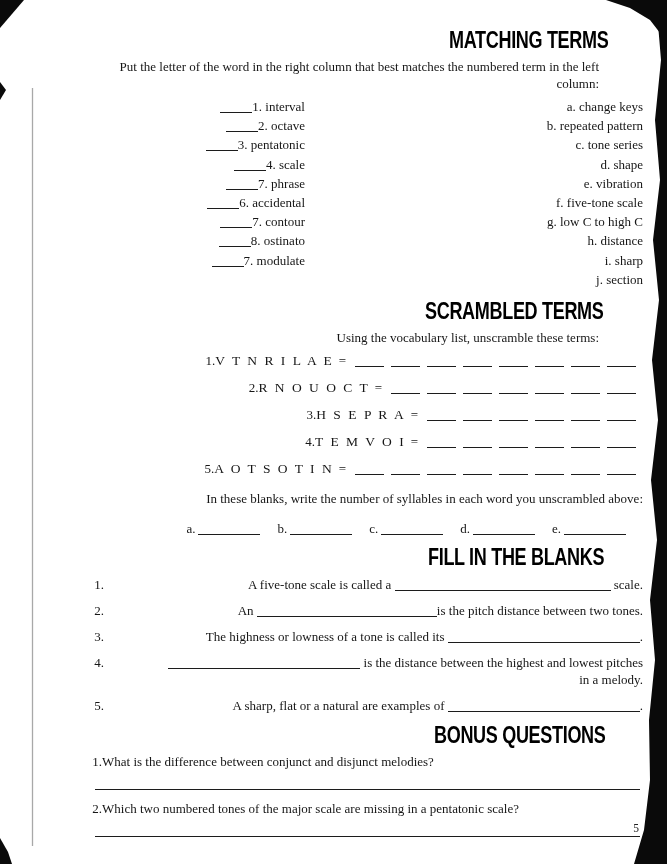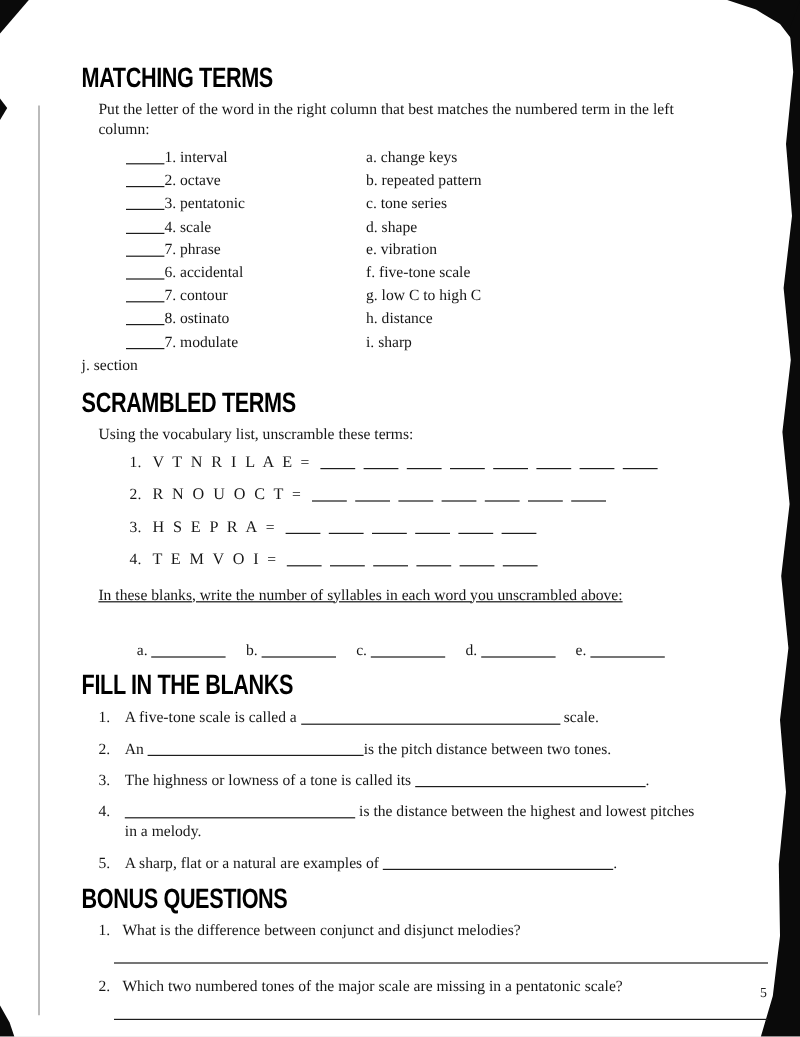--- a/index.html
+++ b/index.html
@@ -4,21 +4,21 @@
 <style>
   * { margin:0; padding:0; box-sizing:border-box; }
   html,body { background:#d8d8d8; }
   .page {
     position:relative; width:667px; height:864px; margin:0 auto;
     background:#ffffff; overflow:hidden;
     font-family:"Liberation Serif","DejaVu Serif",serif;
     font-size:13px; color:#161616;
   }
   .edges { position:absolute; left:0; top:0; width:667px; height:864px; pointer-events:none; }
-  .content { position:absolute; left:68px; top:52px; width:575px; }
+  .content { position:absolute; left:68px; top:28px; width:575px;text-align:right; }
 
   .section-title {
     font-family:"Liberation Sans","DejaVu Sans",sans-serif;
     font-weight:bold; font-size:22px; color:#000;
     display:inline-block; transform:scaleX(.82) scaleY(1.06);
     transform-origin:left center; letter-spacing:-0.4px;
     margin-bottom:5px; white-space:nowrap;
   }
   .instr { margin-left:14px; max-width:517px; line-height:16.5px; margin-bottom:5px; }
 
@@ -30,21 +30,21 @@
   .ans-blank { display:inline-block; width:32px; height:13px; border-bottom:1.3px solid #1c1c1c; margin-bottom:-2px; }
 
   
   .scrambled-sec { margin-top:10px; }
   .scr-rows { margin-bottom:14px; }
   .scr-row { margin-left:40px; margin-bottom:10px; white-space:nowrap; line-height:17px; }
   .scr-num { display:inline-block; width:19px; }
   .scr-letters { letter-spacing:2px; margin-right:5px; font-size:13.5px; }
   .scr-eq { margin-right:9px; }
   .scr-blank { display:inline-block; width:29px; height:13px; border-bottom:1.3px solid #1c1c1c; margin-right:7px; margin-bottom:-2px; }
-  .syl-instr { margin-left:14px; margin-bottom:30px;text-decoration:underline; }
+  .syl-instr { margin-left:14px; margin-bottom:14px; }
   .syl-row { margin-left:46px; margin-bottom:4px; white-space:nowrap; }
   .syl-group { margin-right:17px; }
   .syl-label { margin-right:3px; }
   .syl-blank { display:inline-block; width:62px; height:13px; border-bottom:1.3px solid #1c1c1c; margin-bottom:-2px; }
 
   
   .fill-sec { margin-top:8px; }
   .fill-items { margin-bottom:8px; }
   .fill-item { display:flex; margin-left:14px; margin-bottom:9px; line-height:17px; }
   .fill-num { width:22px; flex:none; }
@@ -128,20 +128,21 @@
     </section>
 
     <section class="scrambled-sec">
       <h2 class="section-title">SCRAMBLED TERMS</h2>
       <p class="instr">Using the vocabulary list, unscramble these terms:</p>
       <div id="scrambled-rows" class="scr-rows">
           <div class="scr-row"><span class="scr-num">1.</span><span class="scr-letters">V T N R I L A E</span><span class="scr-eq">=</span><span class="scr-blank"></span><span class="scr-blank"></span><span class="scr-blank"></span><span class="scr-blank"></span><span class="scr-blank"></span><span class="scr-blank"></span><span class="scr-blank"></span><span class="scr-blank"></span></div>
           <div class="scr-row"><span class="scr-num">2.</span><span class="scr-letters">R N O U O C T</span><span class="scr-eq">=</span><span class="scr-blank"></span><span class="scr-blank"></span><span class="scr-blank"></span><span class="scr-blank"></span><span class="scr-blank"></span><span class="scr-blank"></span><span class="scr-blank"></span></div>
           <div class="scr-row"><span class="scr-num">3.</span><span class="scr-letters">H S E P R A</span><span class="scr-eq">=</span><span class="scr-blank"></span><span class="scr-blank"></span><span class="scr-blank"></span><span class="scr-blank"></span><span class="scr-blank"></span><span class="scr-blank"></span></div>
           <div class="scr-row"><span class="scr-num">4.</span><span class="scr-letters">T E M V O I</span><span class="scr-eq">=</span><span class="scr-blank"></span><span class="scr-blank"></span><span class="scr-blank"></span><span class="scr-blank"></span><span class="scr-blank"></span><span class="scr-blank"></span></div>
+          <div class="scr-row"><span class="scr-num">5.</span><span class="scr-letters">A O T S O T I N</span><span class="scr-eq">=</span><span class="scr-blank"></span><span class="scr-blank"></span><span class="scr-blank"></span><span class="scr-blank"></span><span class="scr-blank"></span><span class="scr-blank"></span><span class="scr-blank"></span><span class="scr-blank"></span></div>
         </div>
       <p class="syl-instr">In these blanks, write the number of syllables in each word you unscrambled above:</p>
       <div id="syllable-blanks" class="syl-row"><span class="syl-group"><span class="syl-label">a.</span><span class="syl-blank"></span></span><span class="syl-group"><span class="syl-label">b.</span><span class="syl-blank"></span></span><span class="syl-group"><span class="syl-label">c.</span><span class="syl-blank"></span></span><span class="syl-group"><span class="syl-label">d.</span><span class="syl-blank"></span></span><span class="syl-group"><span class="syl-label">e.</span><span class="syl-blank"></span></span></div>
     </section>
 
     <section class="fill-sec">
       <h2 class="section-title">FILL IN THE BLANKS</h2>
       <div id="fill-items" class="fill-items">
           <div class="fill-item">
             <span class="fill-num">1.</span>

